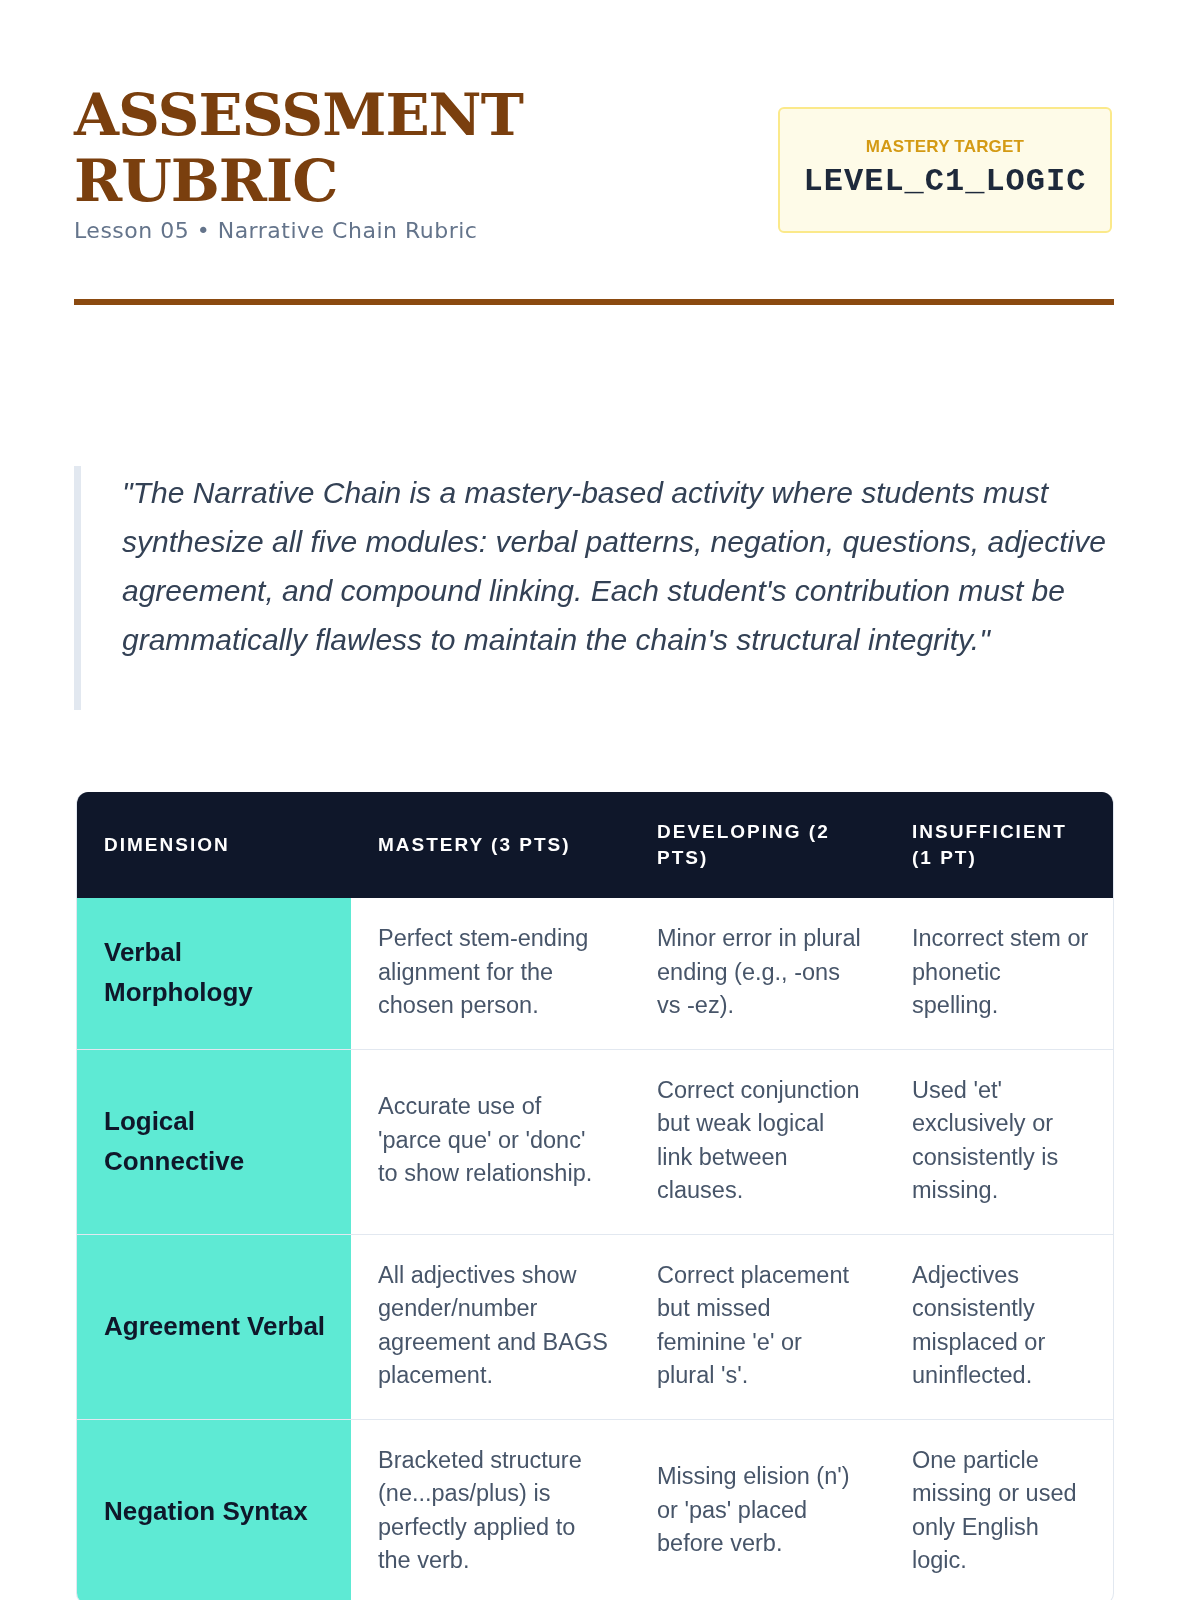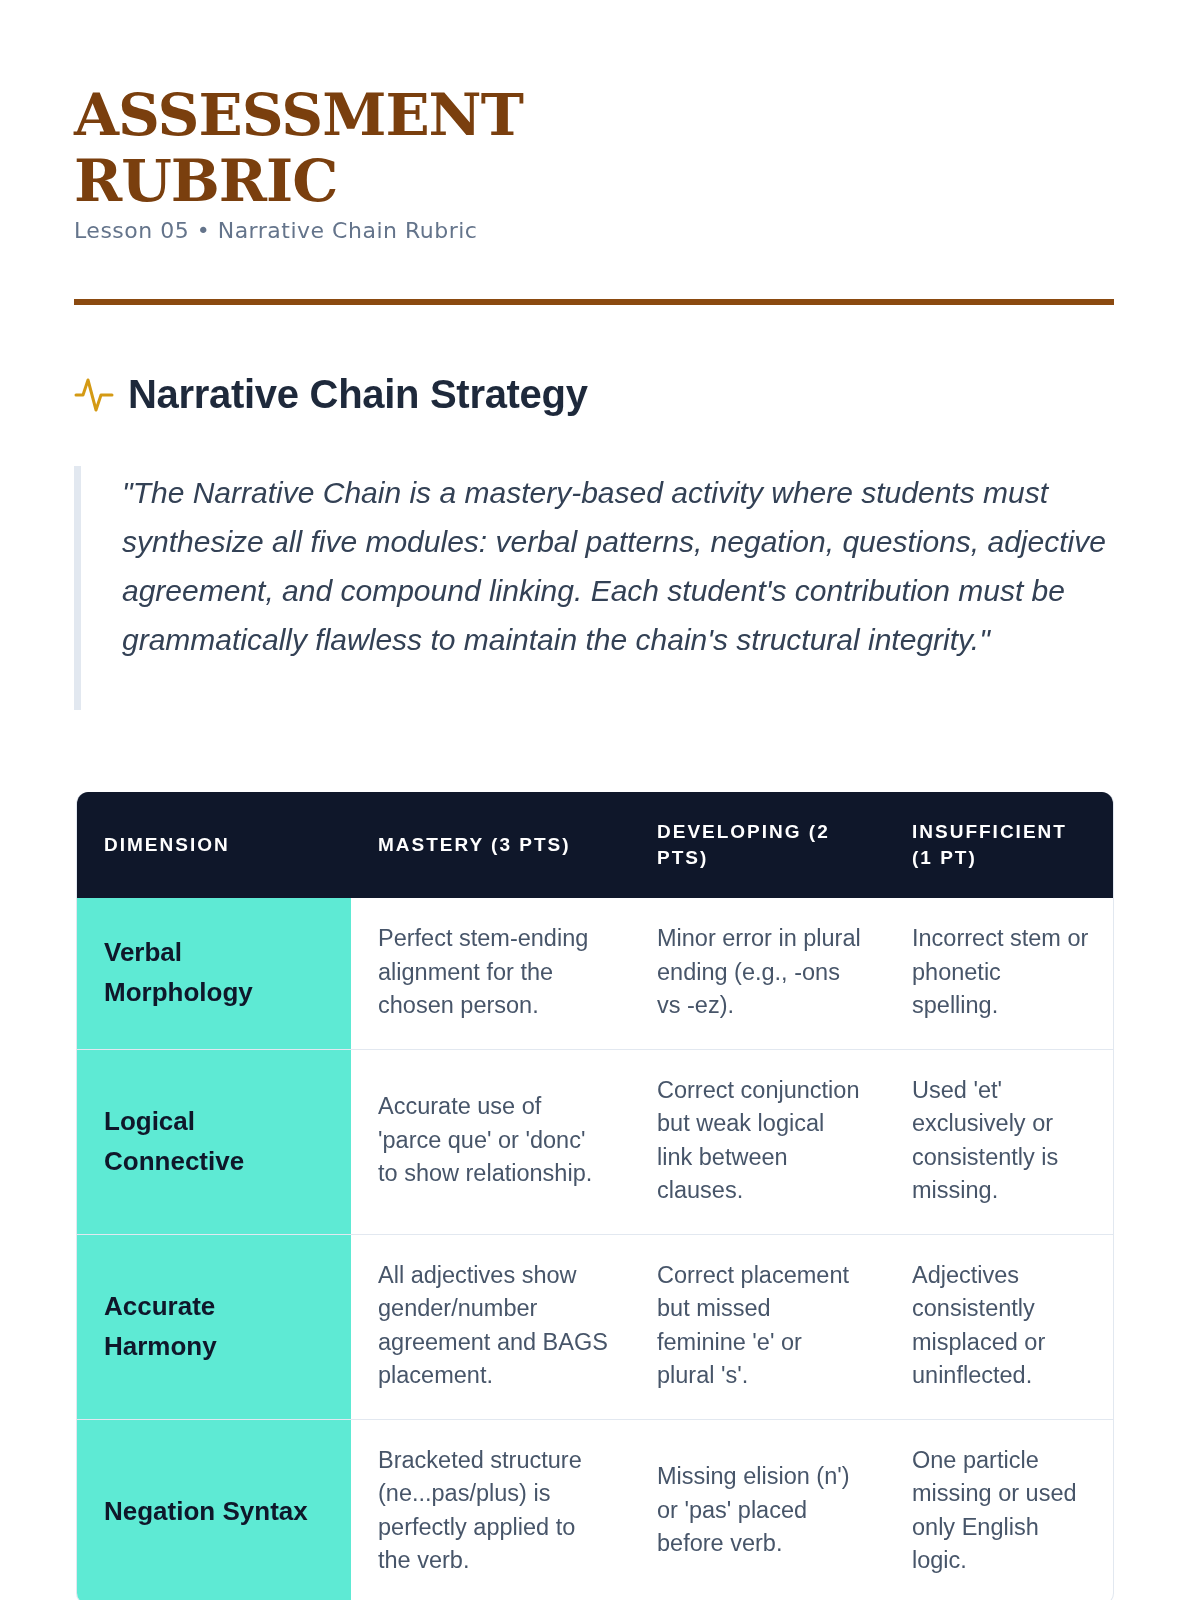--- a/index.html
+++ b/index.html
@@ -76,29 +76,27 @@
 </style>
 </head>
 <body>
 
 <div class="page">
   <div class="header">
     <h1 class="title">
       <span>ASSESSMENT RUBRIC</span><br>
     </h1>
     <div class="subtitle">Lesson 05 • Narrative Chain Rubric</div>
+    <div class="target-card">
+      <div class="target-label">MASTERY TARGET</div>
+      <div class="target-value">LEVEL_C1_LOGIC</div>
+    </div>
     <div class="rule"></div>
   </div>
 
-  <div class="section-head">
-    <svg class="pulse-icon" viewBox="0 0 42 42">
-      <polyline points="2,21 9,21 14,6 22,36 27,21 38,21" fill="none" stroke="#d49a14" stroke-width="3" stroke-linejoin="round" stroke-linecap="round"></polyline>
-    </svg>
-    <span class="section-title">Narrative Chain Strategy</span>
-  </div>
 
   <blockquote class="quote" style="margin:0;">
     <p>"The Narrative Chain is a mastery-based activity where students must synthesize all five modules: verbal patterns, negation, questions, adjective agreement, and compound linking. Each student's contribution must be grammatically flawless to maintain the chain's structural integrity."</p>
   </blockquote>
 
   <div class="table-wrap">
     <table>
       <thead>
         <tr>
           <th class="c1">DIMENSION</th>
@@ -114,21 +112,21 @@
           <td>Minor error in plural ending (e.g., -ons vs -ez).</td>
           <td>Incorrect stem or phonetic spelling.</td>
         </tr>
         <tr>
           <td class="dim">Logical Connective</td>
           <td>Accurate use of 'parce que' or 'donc' to show relationship.</td>
           <td>Correct conjunction but weak logical link between clauses.</td>
           <td>Used 'et' exclusively or consistently is missing.</td>
         </tr>
         <tr>
-          <td class="dim">Accurate Harmony</td>
+          <td class="dim">Agreement Verbal</td>
           <td>All adjectives show gender/number agreement and BAGS placement.</td>
           <td>Correct placement but missed feminine 'e' or plural 's'.</td>
           <td>Adjectives consistently misplaced or uninflected.</td>
         </tr>
         <tr>
           <td class="dim">Negation Syntax</td>
           <td>Bracketed structure (ne...pas/plus) is perfectly applied to the verb.</td>
           <td>Missing elision (n') or 'pas' placed before verb.</td>
           <td>One particle missing or used only English logic.</td>
         </tr>

